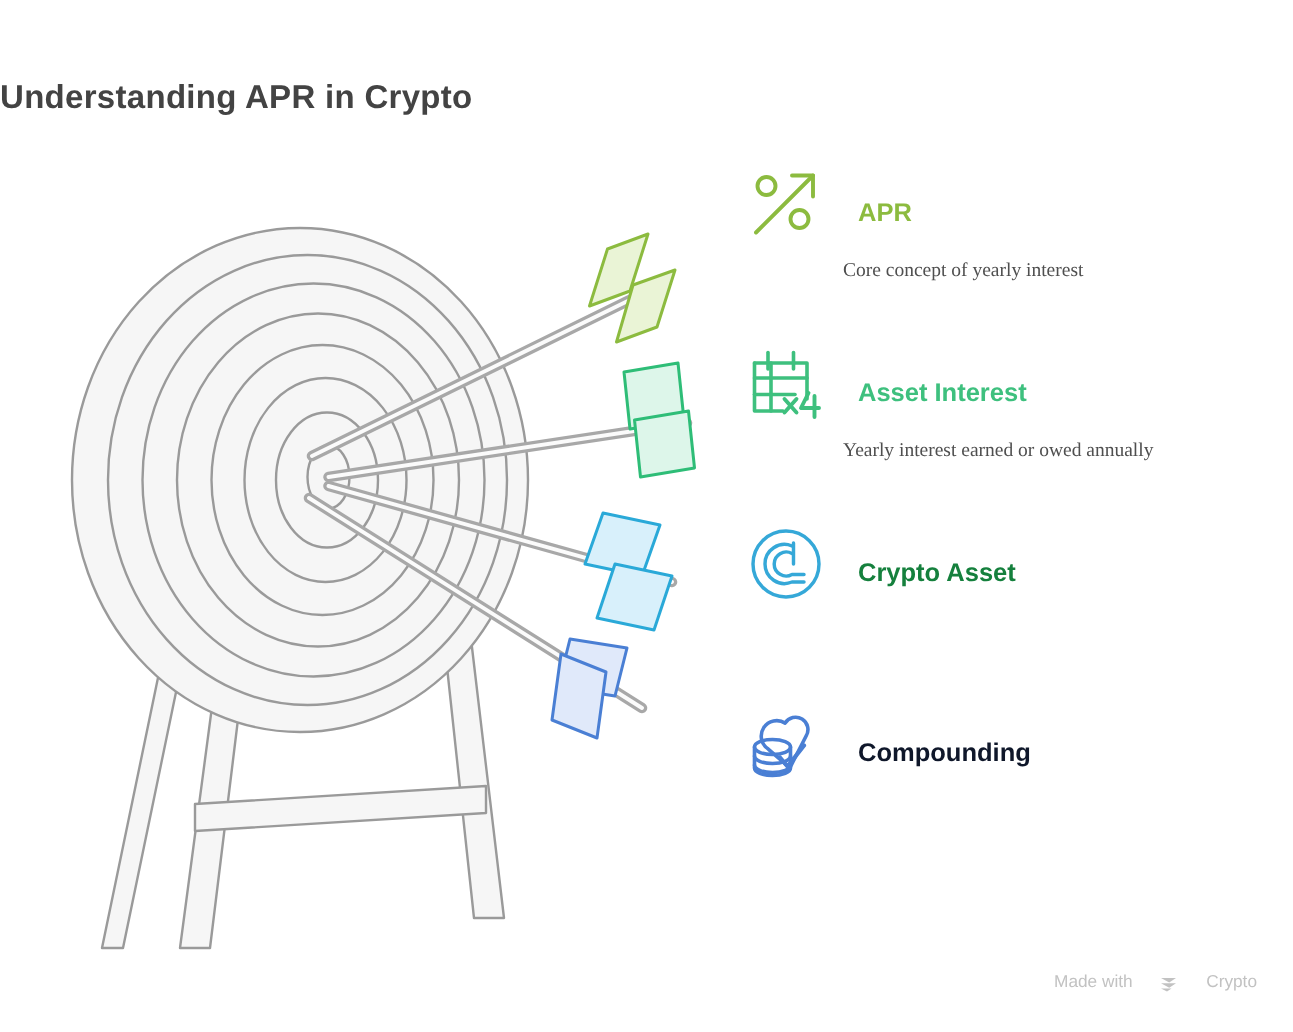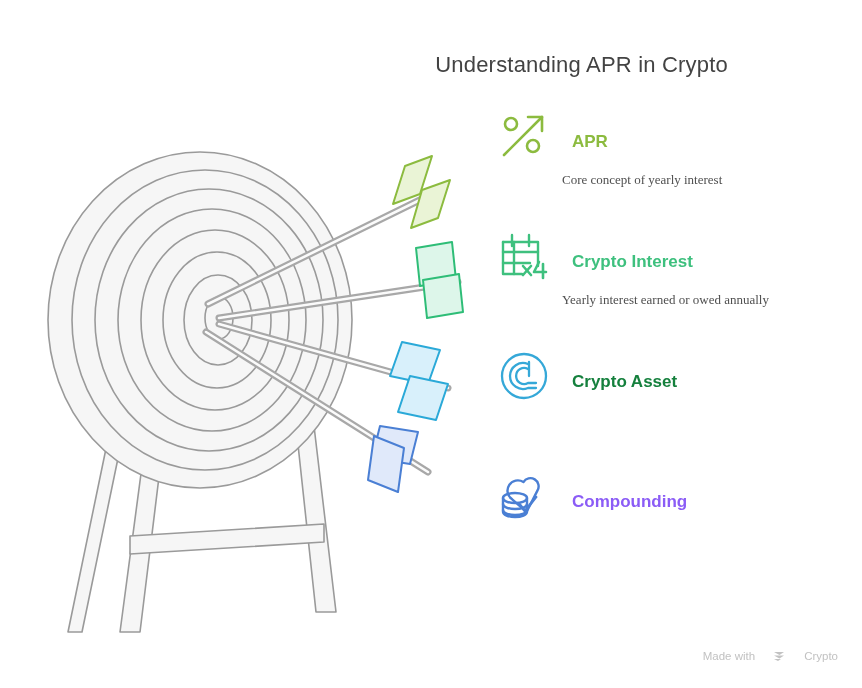--- a/index.html
+++ b/index.html
@@ -15,23 +15,23 @@
     font-family: "Liberation Sans", sans-serif;
     -webkit-font-smoothing: antialiased;
   }
 
   
   .page-title {
     position: absolute;
     top: 52px;
     left: 0;
     width: 728px;
-    text-align: right;
+    text-align: left;
     font-size: 22px;
-    font-weight: normal;
+    font-weight: bold;
     color: #434343;
     letter-spacing: 0.2px;
   }
 
   
   .illustration {
     position: absolute;
     left: 28px;
     top: 120px;
     width: 450px;
@@ -76,21 +76,20 @@
     white-space: nowrap;
     font-family: Liberation Serif, serif;
   }
 
   
   .footer {
     position: absolute;
     right: 24px;
     bottom: 26px;
     display: flex;
-    align-items: center;
     gap: 18px;
     color: #c2c2c2;
     font-size: 11.5px;
   }
   .footer-logo { display: block; }
 </style>
 </head>
 <body>
 
 <div class="page-title">Understanding APR in Crypto</div>
@@ -180,21 +179,21 @@
         <line x1="14" y1="5" x2="14" y2="16"></line>
         <line x1="31" y1="5" x2="31" y2="16"></line>
         <g stroke-width="2.6">
           <line x1="25" y1="36" x2="33" y2="45"></line>
           <line x1="33" y1="36" x2="25" y2="45"></line>
           <path d="M41 32 L36 42 H48"></path>
           <line x1="45" y1="34" x2="45" y2="48"></line>
         </g>
       </svg>
     </span>
-    <span class="item-label" style="color:#3ec07e">Crypto Interest</span>
+    <span class="item-label" style="color:#3ec07e">Asset Interest</span>
     <span class="item-desc">Yearly interest earned or owed annually</span>
   </div>
 
   <div class="list-item">
     <span class="item-icon">
       <svg width="52" height="52" viewBox="0 0 52 52" fill="none" stroke="#35a8d8" stroke-width="2.3" stroke-linecap="round" stroke-linejoin="round">
         <circle cx="26" cy="26" r="22"></circle>
         <path d="M30 14 A13 13 0 1 0 30 38 H38"></path>
         <path d="M30 19 A8 8 0 1 0 30 33 H38"></path>
         <line x1="31" y1="12" x2="31" y2="26"></line>
@@ -207,21 +206,21 @@
     <span class="item-icon">
       <svg width="52" height="52" viewBox="0 0 52 52" fill="none" stroke="#4a7fd4" stroke-width="2.4" stroke-linecap="round" stroke-linejoin="round">
         <path d="M27 42 L14 28 A8 8 0 0 1 27 12 A8 8 0 0 1 40 22 Z" transform="rotate(-6 27 27)"></path>
         <ellipse cx="17" cy="28" rx="12" ry="5"></ellipse>
         <path d="M5 28 V42 A12 5 0 0 0 29 42 V28"></path>
         <path d="M5 34 A12 5 0 0 0 29 34"></path>
         <path d="M5 40 A12 5 0 0 0 29 40"></path>
         <polyline points="22,35 27,41 38,27" stroke-width="2.8"></polyline>
       </svg>
     </span>
-    <span class="item-label" style="color:#8b5cf6">Compounding</span>
+    <span class="item-label" style="color:#0f172a">Compounding</span>
   </div>
 
 </div>
 
 <div class="footer">
   <span>Made with</span>
   <svg class="footer-logo" width="13" height="13" viewBox="0 0 13 13">
     <path d="M1 3 L11 3 L6.5 6 Z" fill="#c2c2c2"></path>
     <path d="M1 6.5 L11 6.5 L6.5 9.5 Z" fill="#c2c2c2"></path>
     <path d="M1 10 L8 10 L5 12 Z" fill="#c2c2c2"></path>

